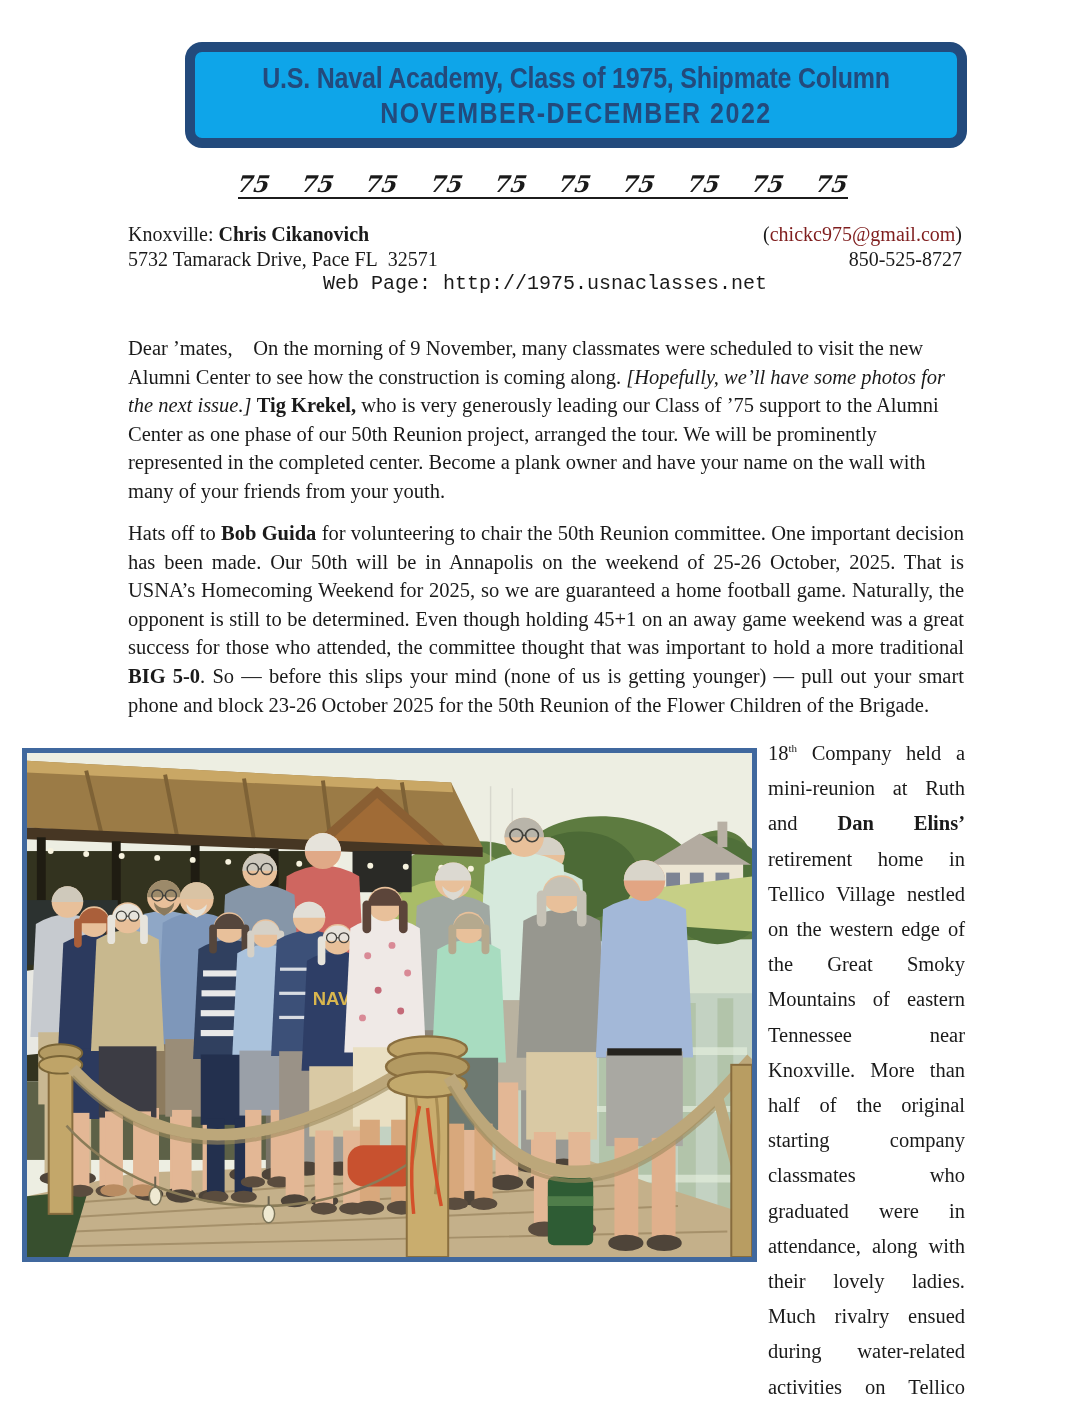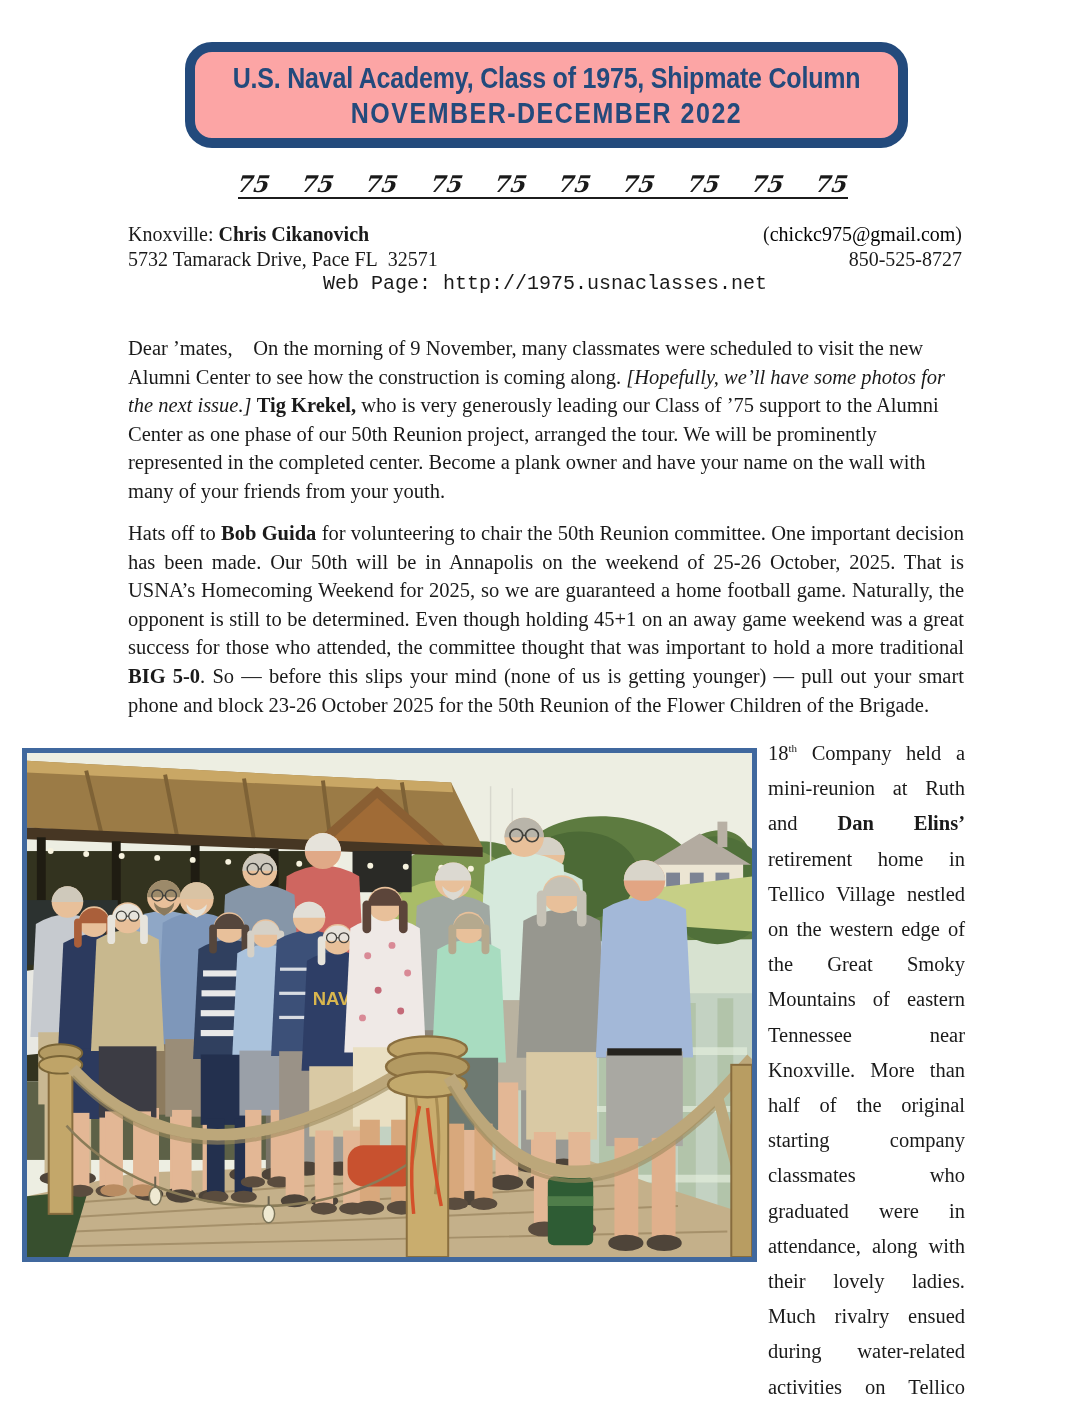--- a/index.html
+++ b/index.html
@@ -1,40 +1,40 @@
 <!DOCTYPE html>
 <html><head>
 <meta charset="utf-8">
 <style>
   html,body{margin:0;padding:0;background:#ffffff;}
   .page{position:relative;width:1088px;height:1408px;background:#ffffff;
         font-family:"Liberation Serif",serif;color:#1a1a1a;overflow:hidden;}
 
   
-  .banner{position:absolute;left:185px;top:42px;width:723px;height:106px;
-          box-sizing:border-box;background:#fca5a5;border:10px solid #234a7c;
-          border-radius:27px;display:flex;flex-direction:column;align-items:center;
+  .banner{position:absolute;left:185px;top:42px;width:782px;height:106px;
+          box-sizing:border-box;background:#0ea5e9;border:10px solid #234a7c;
+          border-radius:17px;display:flex;flex-direction:column;align-items:center;
           justify-content:center;text-align:center;}
   .banner .bline{display:inline-block;font-family:"Liberation Sans",sans-serif;
           font-weight:700;color:#234a7c;transform:scaleY(1.18);}
   .banner .b1{font-size:25px;letter-spacing:-0.2px;}
   .banner .b2{font-size:25px;letter-spacing:1.5px;margin-top:6px;}
 
   
   .logo-row{position:absolute;left:238px;top:172px;width:610px;display:flex;
             justify-content:space-between;border-bottom:2px solid #1c1c1c;
             padding-bottom:2px;}
   .logo75{font-family:"DejaVu Serif",serif;font-weight:700;font-style:italic;
           font-size:23px;transform:skewX(-8deg);line-height:1;}
 
   
   .contact{position:absolute;left:128px;top:222px;width:834px;font-size:20px;
            line-height:24.5px;}
   .c-row{display:flex;justify-content:space-between;}
-  .email{color:#000000;text-decoration:none;cursor:pointer;font-family:Liberation Serif, serif;}
+  .email{color:#7f1d1d;text-decoration:none;cursor:pointer;font-family:Liberation Serif, serif;}
   .bparen{font-weight:700;}
   .web-line{text-align:center;margin-top:1px;font-family:Liberation Mono, monospace;}
 
   
   .para{position:absolute;left:128px;width:836px;margin:0;font-size:20.5px;
         line-height:28.6px;}
   .p1{top:334px;text-align:left;}
   .p2{top:519px;text-align:justify;}
   .ital{font-style:italic;}
   .bld{font-weight:700;}

